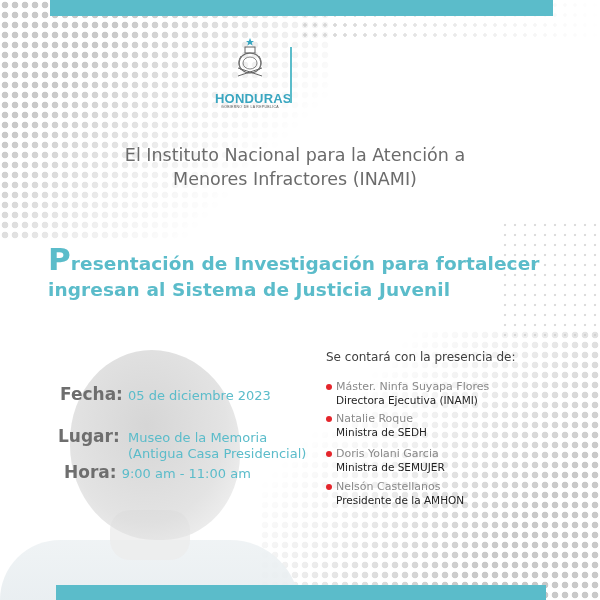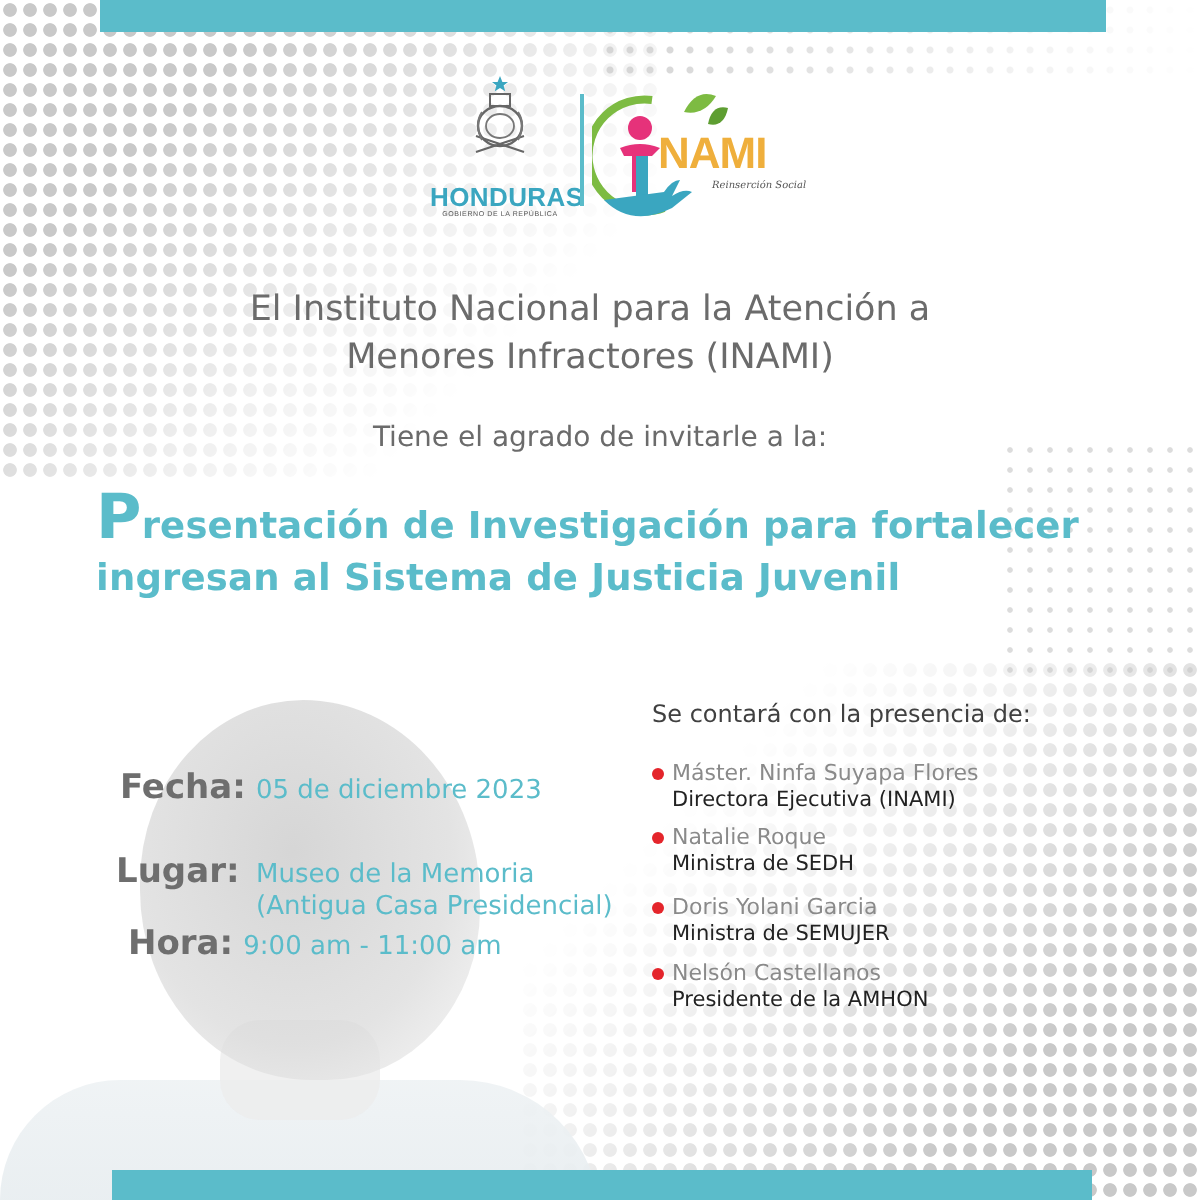--- a/index.html
+++ b/index.html
@@ -97,40 +97,26 @@
       <ellipse cx="17" cy="25" rx="7" ry="6" fill="none" stroke="#777" stroke-width="0.9"></ellipse>
       <path d="M5,38 L29,30 M5,30 L29,38" stroke="#666" stroke-width="1"></path>
       <path d="M8,18 Q4,24 8,32 M26,18 Q30,24 26,32" fill="none" stroke="#777" stroke-width="1"></path>
     </svg>
     <div class="hn-name">HONDURAS</div>
     <div class="hn-sub">GOBIERNO DE LA REPÚBLICA</div>
   </div>
 
   <div class="logo-divider"></div>
 
-  <div class="logo-inami">
-    <svg width="110" height="72" viewBox="0 0 110 72" style="position:absolute;left:0;top:0">
-      <path d="M30,8 A28,28 0 1 0 36,62" fill="none" stroke="#7dbb42" stroke-width="4"></path>
-      <path d="M46,14 Q52,2 62,6 Q56,16 46,14 Z" fill="#7dbb42"></path>
-      <path d="M58,20 Q60,10 68,12 Q66,22 58,20 Z" fill="#5e9e32"></path>
-      <circle cx="24" cy="22" r="6" fill="#e6327a"></circle>
-      <path d="M14,32 Q24,28 34,32 L30,36 L26,36 L26,54 L20,54 L20,36 L16,36 Z" fill="#e6327a"></path>
-      <path d="M22,36 L28,36 L28,56 L22,56 Z" fill="#3aa6c0"></path>
-      <path d="M6,58 Q20,72 40,62 L50,54 Q46,52 40,56 L44,48 Q40,48 36,54 Z" fill="#3aa6c0"></path>
-    </svg>
-    <div class="inami-text">NAMI</div>
-    <div class="inami-sub">Reinserción Social</div>
-  </div>
 
   <div class="inst">
     <div>El Instituto Nacional para la Atención a</div>
     <div>Menores Infractores (INAMI)</div>
   </div>
 
-  <div class="invite">Tiene el agrado de invitarle a la:</div>
 
   <div class="title">
     <div><span class="cap">P</span><span>resentación de Investigación para fortalecer</span></div>
     <div>ingresan al Sistema de Justicia Juvenil</div>
   </div>
 
   <div class="details">
     <div class="drow" style="left:2px; top:0;">
       <span class="dlabel">Fecha:</span>
       <span class="dval">05 de diciembre 2023</span>

